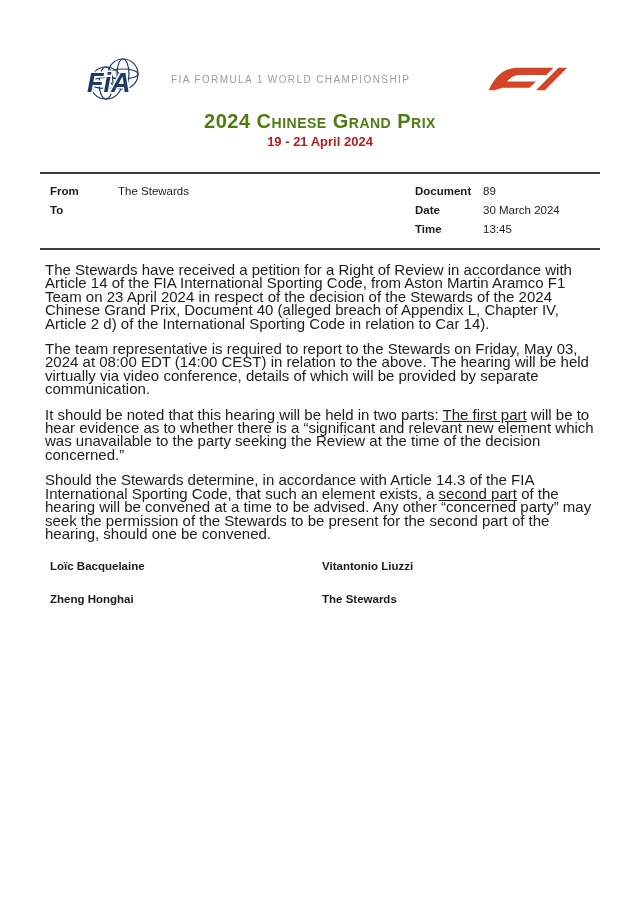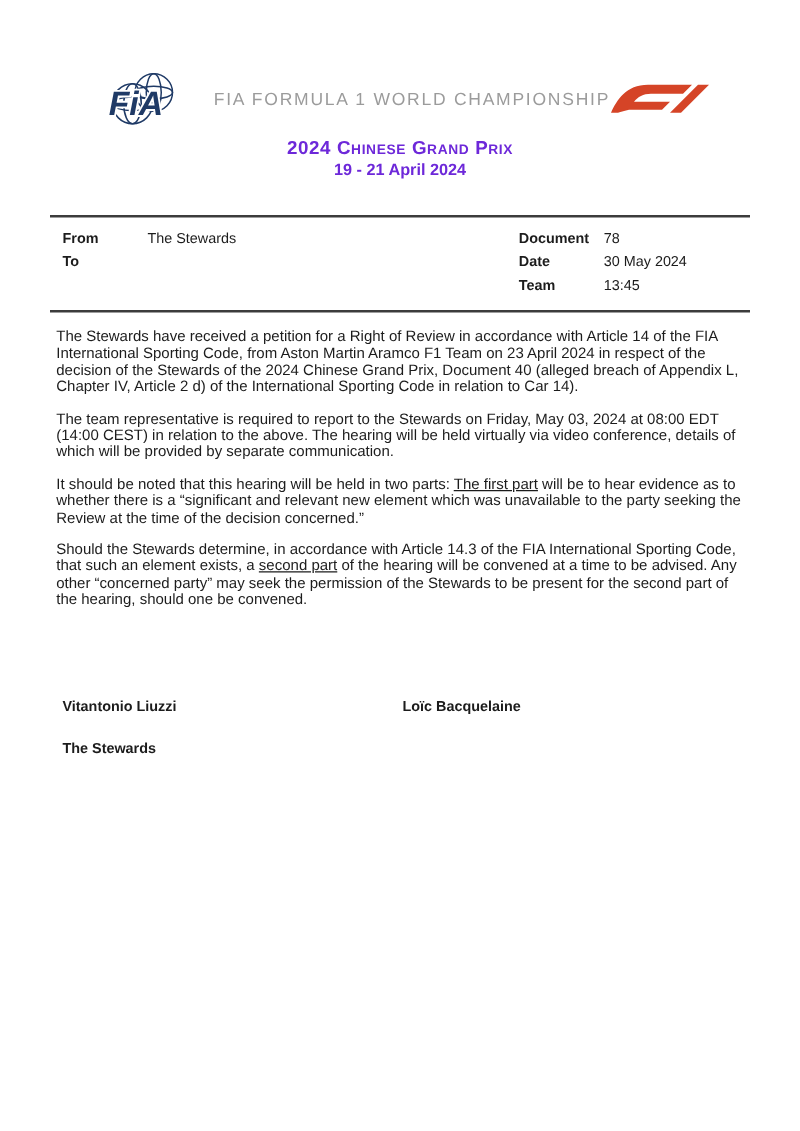--- a/index.html
+++ b/index.html
@@ -14,57 +14,57 @@
   }
 
   
   .header {
     position:absolute; top:55px; left:85px; right:72px;
     display:flex; align-items:center;
   }
   .fia-logo { width:58px; height:48px; flex:0 0 auto; }
   .championship-text {
     margin-left:28px;
-    font-size:14px;
+    font-size:10px;
     letter-spacing:1.4px;
     color:#9b9b9b;
     white-space:nowrap;
     flex:1;
   }
   .f1-logo { width:80px; height:30px; flex:0 0 auto; }
 
   
   .title-block { position:absolute; top:110px; left:0; right:0; text-align:center; }
   .event-title {
-    font-size:15px; font-weight:bold;
+    font-size:20px; font-weight:bold;
     font-variant:small-caps;
     letter-spacing:0.5px;
-    color:#6d28d9;
+    color:#4d7c0f;
   }
-  .event-dates { font-size:13px; font-weight:bold; margin-top:1px; color:#6d28d9; }
+  .event-dates { font-size:13px; font-weight:bold; margin-top:1px; color:#b91c1c; }
 
   
   .meta {
     position:absolute; top:172px; left:40px; right:40px; height:78px;
     box-sizing:border-box;
     border-top:2px solid #3c3c3c;
     border-bottom:2px solid #3c3c3c;
     display:flex; justify-content:space-between;
     padding:11px 0 0 10px;
     font-size:11.5px;
   }
   .meta-grid { display:grid; grid-template-columns:68px auto; row-gap:7px; align-content:start; }
   .meta-grid.right { width:185px; }
   .meta-label { font-weight:bold; }
   .meta-value { }
 
   
   .body-text {
     position:absolute; top:263px; left:45px; width:556px;
-    font-size:12px; line-height:13.4px;
+    font-size:15px; line-height:13.4px;
   }
   .body-text p { margin:0 0 12px 0; }
   .seg-italic { }
   .seg-underline { text-decoration:underline; }
 
   
   .signatures {
     position:absolute; top:560px; left:50px; right:40px;
     display:grid; grid-template-columns:272px auto;
     row-gap:21px;
@@ -101,35 +101,36 @@
   </div>
 
   <div class="meta">
     <div class="meta-grid left">
       <div class="meta-label">From</div>
       <div class="meta-value">The Stewards</div>
       <div class="meta-label">To</div>
     </div>
     <div class="meta-grid right">
       <div class="meta-label">Document</div>
-      <div class="meta-value">78</div>
+      <div class="meta-value">89</div>
       <div class="meta-label">Date</div>
-      <div class="meta-value">30 May 2024</div>
-      <div class="meta-label">Team</div>
+      <div class="meta-value">30 March 2024</div>
+      <div class="meta-label">Time</div>
       <div class="meta-value">13:45</div>
     </div>
   </div>
 
   <div class="body-text">
     <p><span>The Stewards have received a petition for a Right of Review in accordance with Article 14 of the FIA International Sporting Code, from Aston Martin Aramco F1 Team on 23 April 2024 in respect of the decision of the Stewards of the 2024 Chinese Grand Prix, Document 40 (alleged breach of Appendix L, Chapter IV, Article 2 d) of the International Sporting Code in relation to Car 14).</span></p>
     <p><span>The team representative is required to report to the Stewards on Friday, May 03, 2024 at 08:00 EDT (14:00 CEST) in relation to the above. The hearing will be held virtually via video conference, details of which will be provided by separate communication.</span></p>
     <p><span>It should be noted that this hearing will be held in two parts: </span><span class="seg-underline">The first part</span><span> will be to hear evidence as to whether there is a “</span><span class="seg-italic">significant and relevant new element which was unavailable to the party seeking the Review at the time of the decision concerned.</span><span>”</span></p>
     <p><span>Should the Stewards determine, in accordance with Article 14.3 of the FIA International Sporting Code, that such an element exists, a </span><span class="seg-underline">second part</span><span> of the hearing will be convened at a time to be advised. Any other “</span><span class="seg-italic">concerned party</span><span>” may seek the permission of the Stewards to be present for the second part of the hearing, should one be convened.</span></p>
   </div>
 
   <div class="signatures">
+    <div>Loïc Bacquelaine</div>
     <div>Vitantonio Liuzzi</div>
-    <div>Loïc Bacquelaine</div>
+    <div>Zheng Honghai</div>
     <div>The Stewards</div>
     <div></div>
   </div>
 
 </div>
 
 </body></html>

